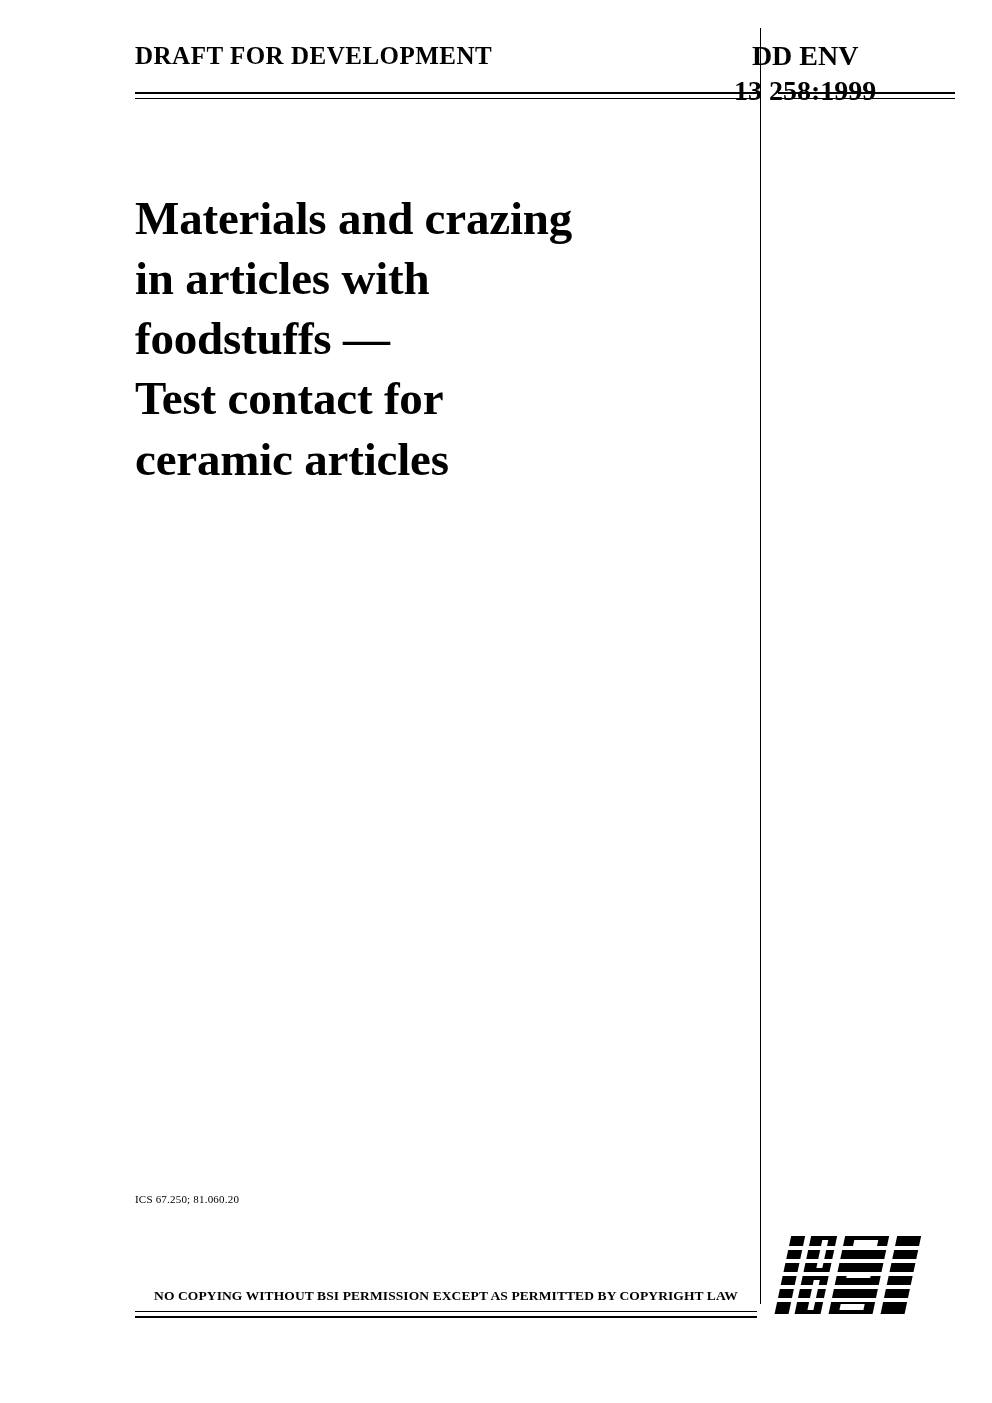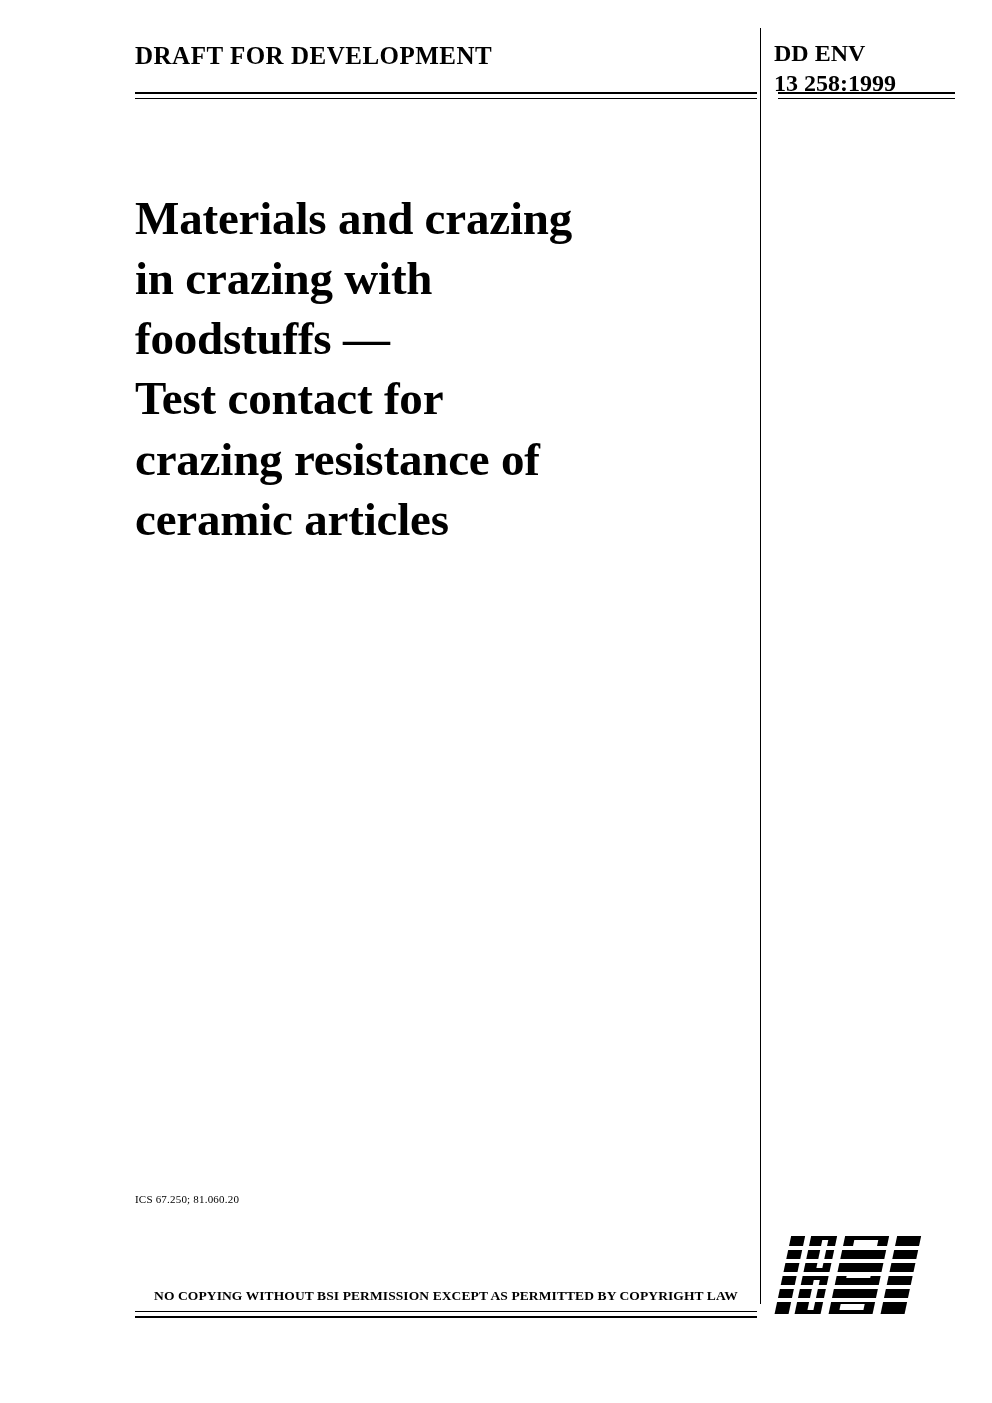--- a/index.html
+++ b/index.html
@@ -29,27 +29,28 @@
     left: 135px;
     top: 42px;
     font-family: "Liberation Serif", serif;
     font-weight: bold;
     font-size: 25px;
     letter-spacing: 0.5px;
     white-space: nowrap;
   }
   .header-right {
     position: absolute;
-    left: 774px;
+    left: 734px;
     top: 38px;
     font-family: "Liberation Serif", serif;
     font-weight: bold;
-    font-size: 24px;
+    font-size: 28px;
     line-height: 1.25;
     white-space: nowrap;
+    text-align: center;
   }
   .header-right div { white-space: nowrap; }
 
   
   .rule-top {
     position: absolute;
     left: 135px;
     top: 92px;
     width: 622px;
     height: 4px;
@@ -144,24 +145,23 @@
     <div>DD ENV</div>
     <div>13 258:1999</div>
   </div>
 
   <div class="rule-top"></div>
   <div class="rule-top-right"></div>
   <div class="rule-vert"></div>
 
   <div class="doc-title">
     <div>Materials and crazing</div>
-    <div>in crazing with</div>
+    <div>in articles with</div>
     <div>foodstuffs —</div>
     <div>Test contact for</div>
-    <div>crazing resistance of</div>
     <div>ceramic articles</div>
   </div>
 
   <div class="ics-line">ICS 67.250; 81.060.20</div>
 
   <div class="footer-note">NO COPYING WITHOUT BSI PERMISSION EXCEPT AS PERMITTED BY COPYRIGHT LAW</div>
 
   <div class="rule-bottom"></div>
 
   <div class="bsi-logo">

